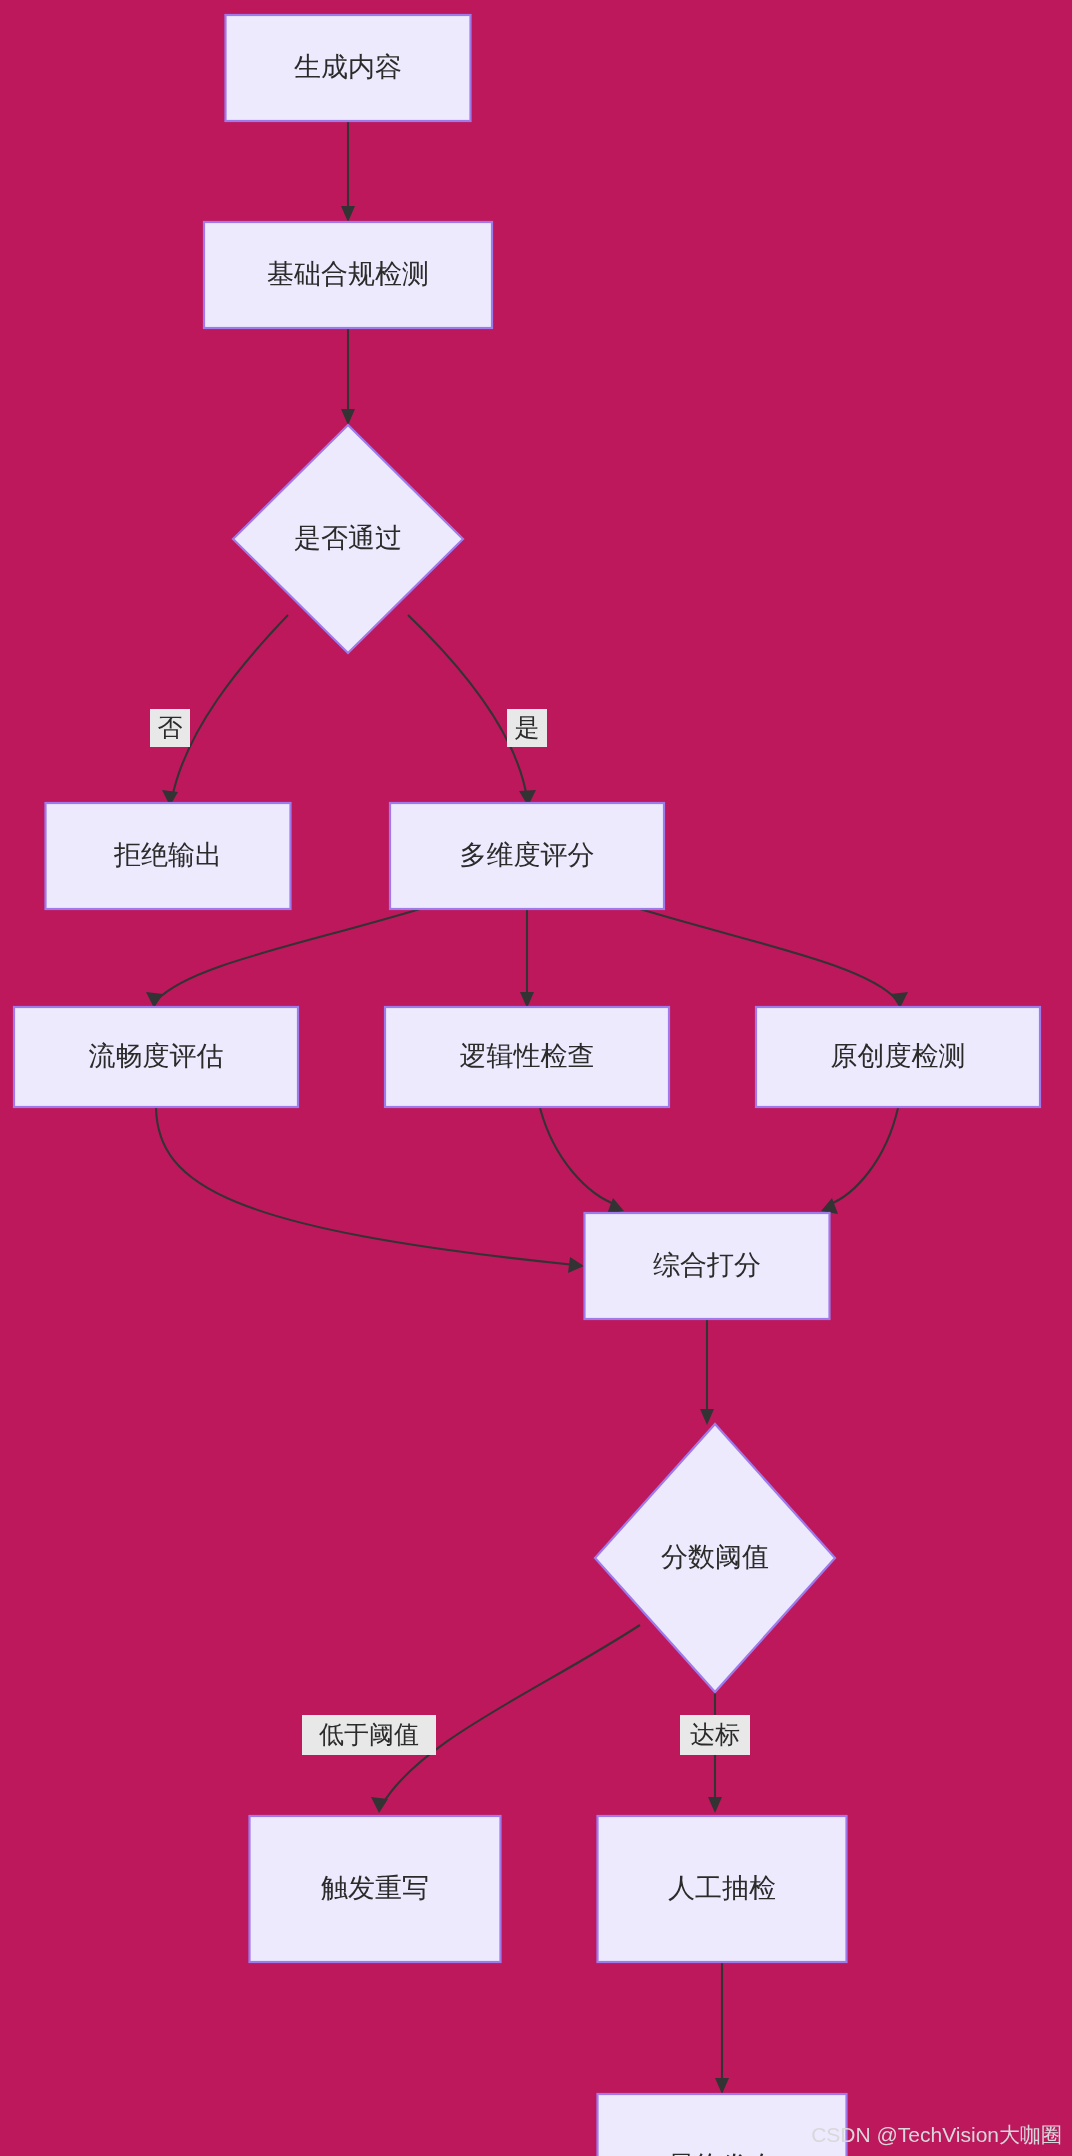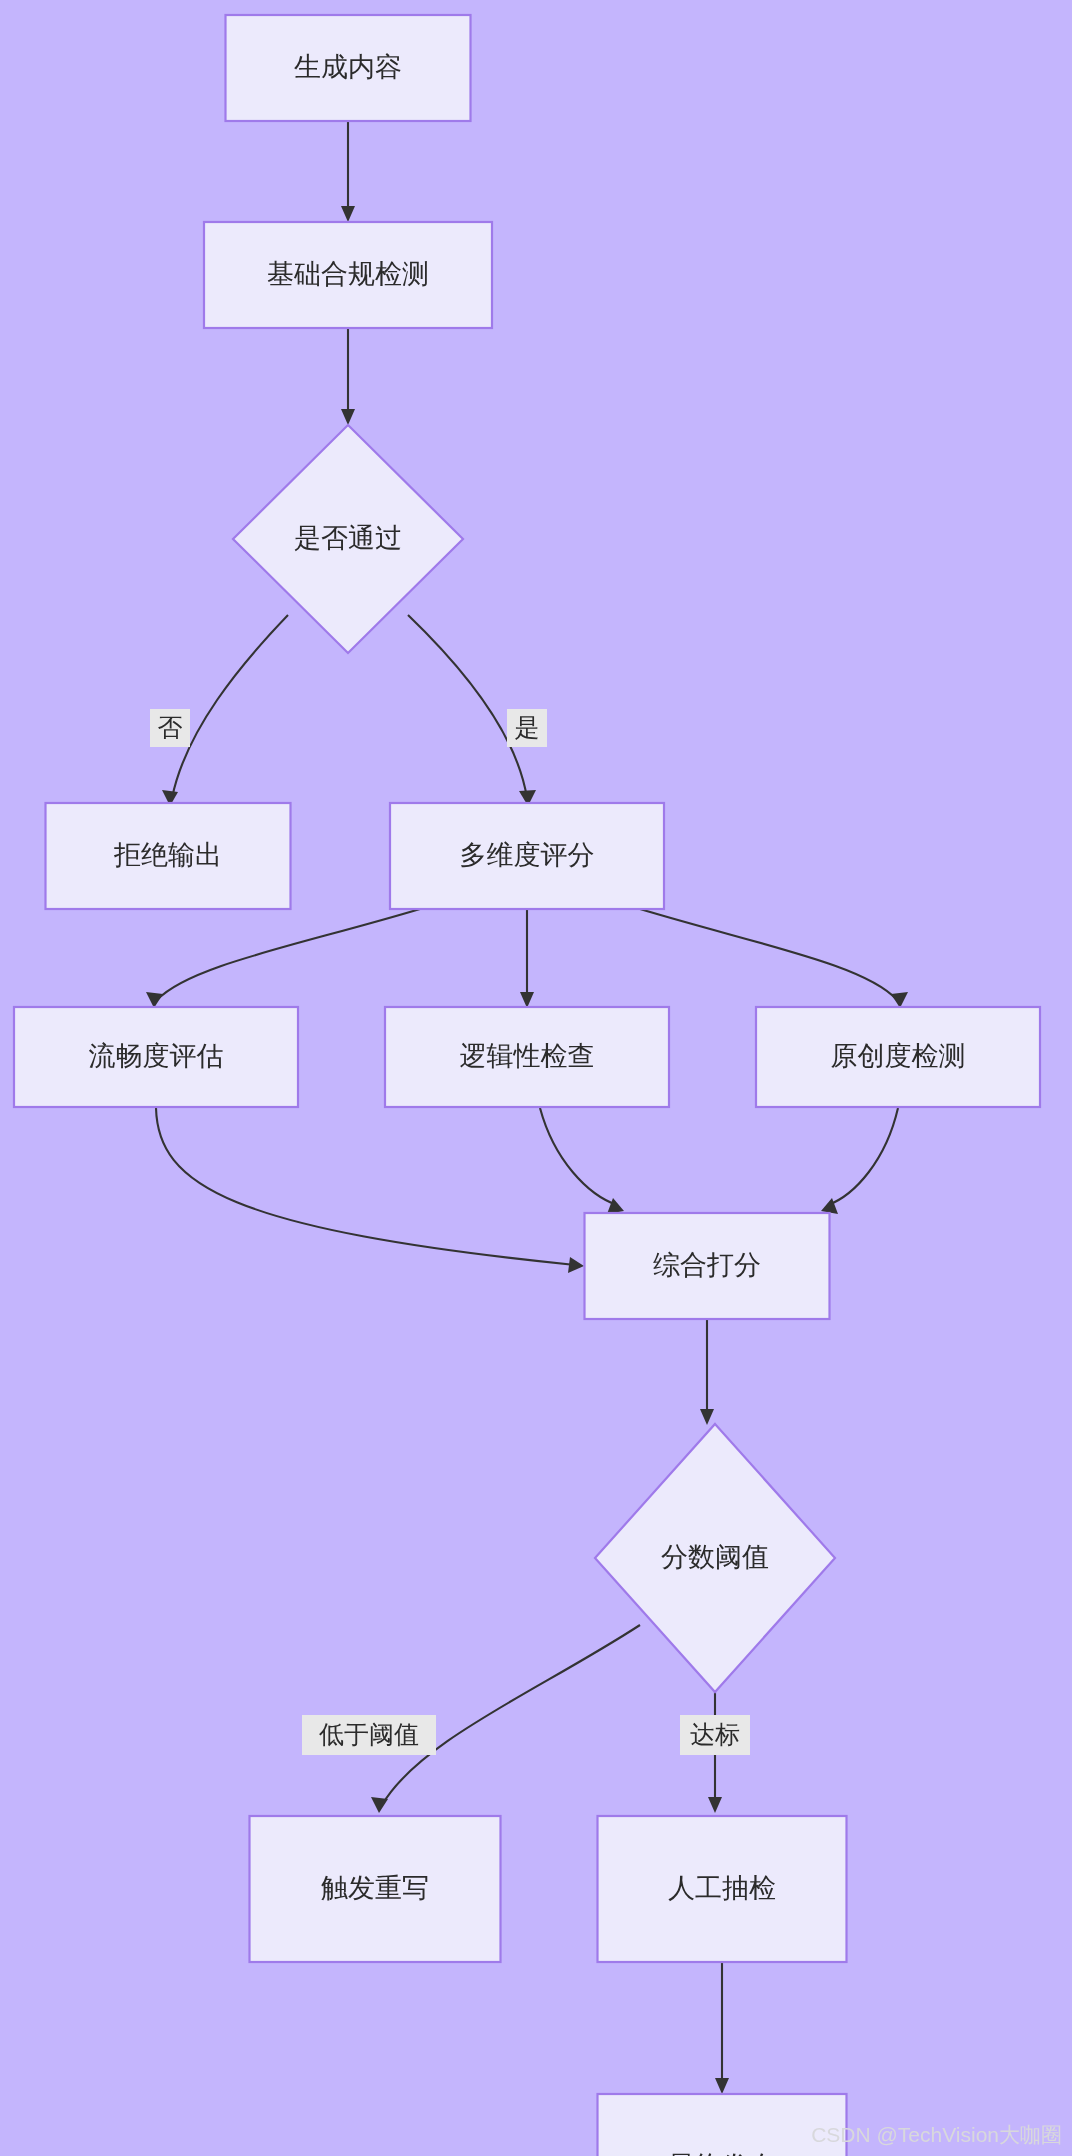--- a/index.html
+++ b/index.html
@@ -1,17 +1,17 @@
 <!DOCTYPE html>
 <html><head>
 <meta charset="utf-8">
 <style>
   html,body{margin:0;padding:0;background:#ffffff;}
   body{font-family:"Liberation Sans","DejaVu Sans",sans-serif;}
-  #stage{position:relative;width:1072px;height:2156px;background:#c4b5fd;overflow:hidden;}
+  #stage{position:relative;width:1072px;height:2156px;background:#be185d;overflow:hidden;}
   svg{display:block;width:1072px;height:2156px;}
   .node-rect{fill:#ECEAFC;stroke:#9F7AEA;stroke-width:2.2;}
   .node-diamond{fill:#ECEAFC;stroke:#9F7AEA;stroke-width:2.2;}
   .node-label{fill:#2b2b2b;font-family:"Liberation Sans","DejaVu Sans",sans-serif;font-size:27px;text-anchor:middle;dominant-baseline:middle;}
   .edge{fill:none;stroke:#333333;stroke-width:2.1;}
   .edge-head{fill:#333333;stroke:none;}
   .edge-label-bg{fill:#e8e8e8;}
   .edge-label-text{fill:#2b2b2b;font-family:"Liberation Sans","DejaVu Sans",sans-serif;font-size:25px;text-anchor:middle;dominant-baseline:middle;}
   .watermark{fill:#d8d8dc;font-family:"Liberation Sans","DejaVu Sans",sans-serif;font-size:21px;text-anchor:end;}
 </style>

